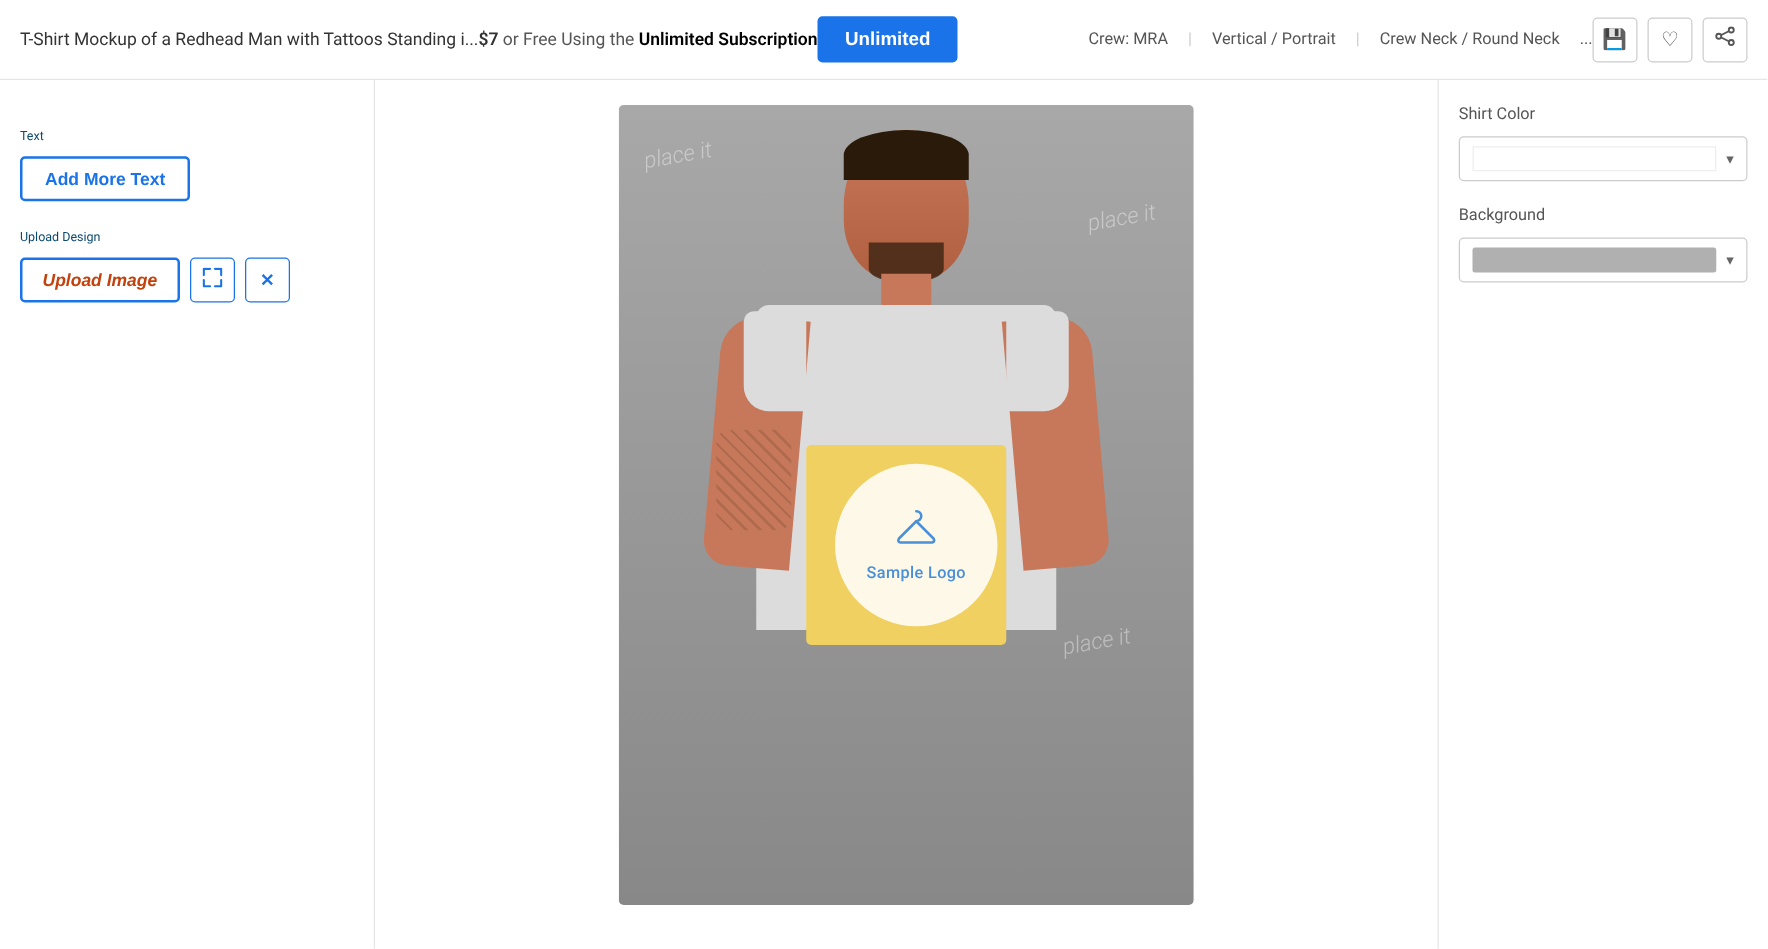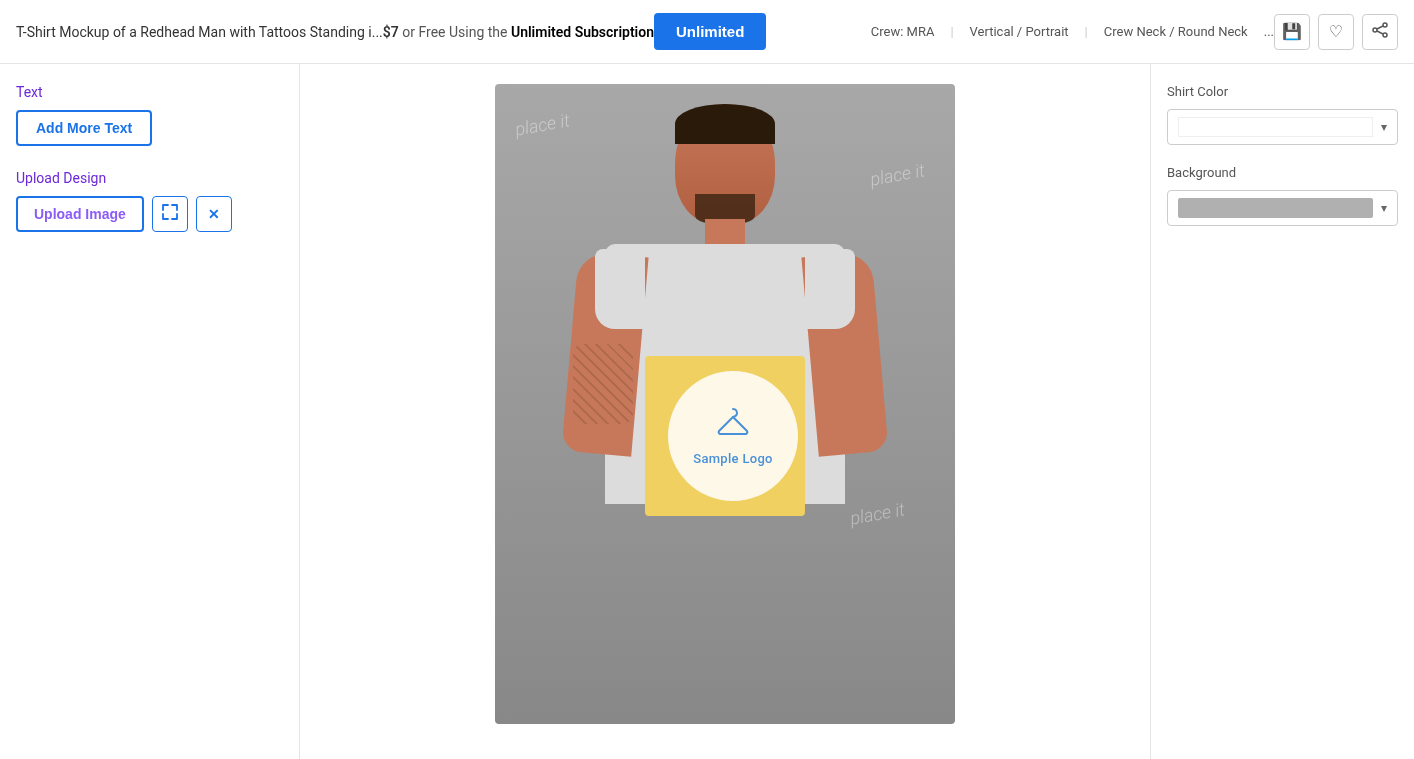--- a/index.html
+++ b/index.html
@@ -84,23 +84,24 @@
     }
 
     
     .sidebar {
       width: 300px;
       padding: 20px 16px;
       border-right: 1px solid #e5e5e5;
       flex-shrink: 0;
     }
     .section-label {
-      font-size: 14px;
-      color: #6d28d9;
+      font-size: 10px;
+      color: #0c4a6e;
       margin-bottom: 10px;
+      margin-top: 20px;
     }
     .add-text-btn {
       background: #fff;
       color: #1a73e8;
       border: 2px solid #1a73e8;
       border-radius: 4px;
       padding: 8px 18px;
       font-size: 14px;
       font-weight: 600;
       cursor: pointer;
@@ -111,27 +112,28 @@
     .upload-section .section-label {
       margin-bottom: 10px;
     }
     .upload-row {
       display: flex;
       align-items: center;
       gap: 8px;
     }
     .upload-image-btn {
       background: #fff;
-      color: #8b5cf6;
+      color: #c2410c;
       border: 2px solid #1a73e8;
       border-radius: 4px;
       padding: 8px 16px;
       font-size: 14px;
       font-weight: 600;
       cursor: pointer;
+      font-style: italic;
     }
     .icon-sq-btn {
       width: 36px;
       height: 36px;
       border: 1px solid #1a73e8;
       border-radius: 4px;
       background: #fff;
       cursor: pointer;
       display: flex;
       align-items: center;

